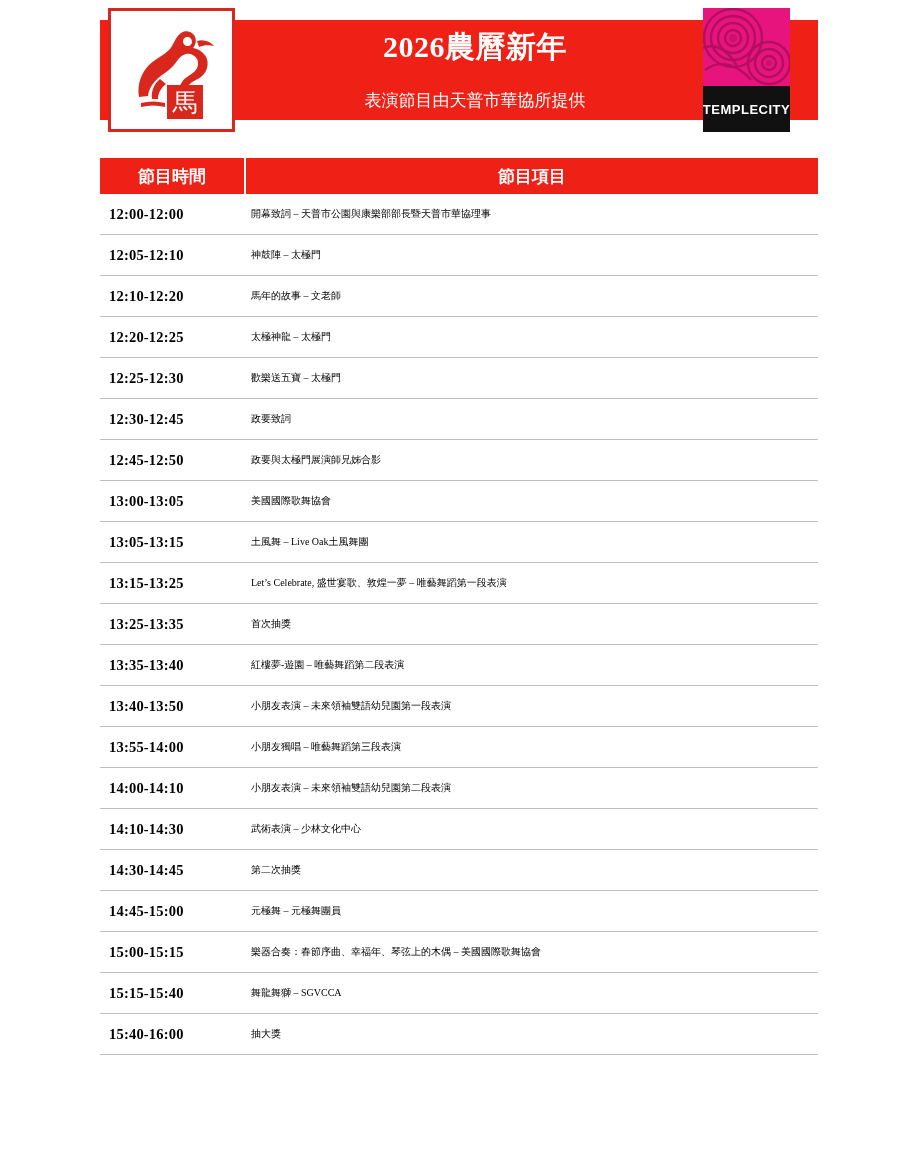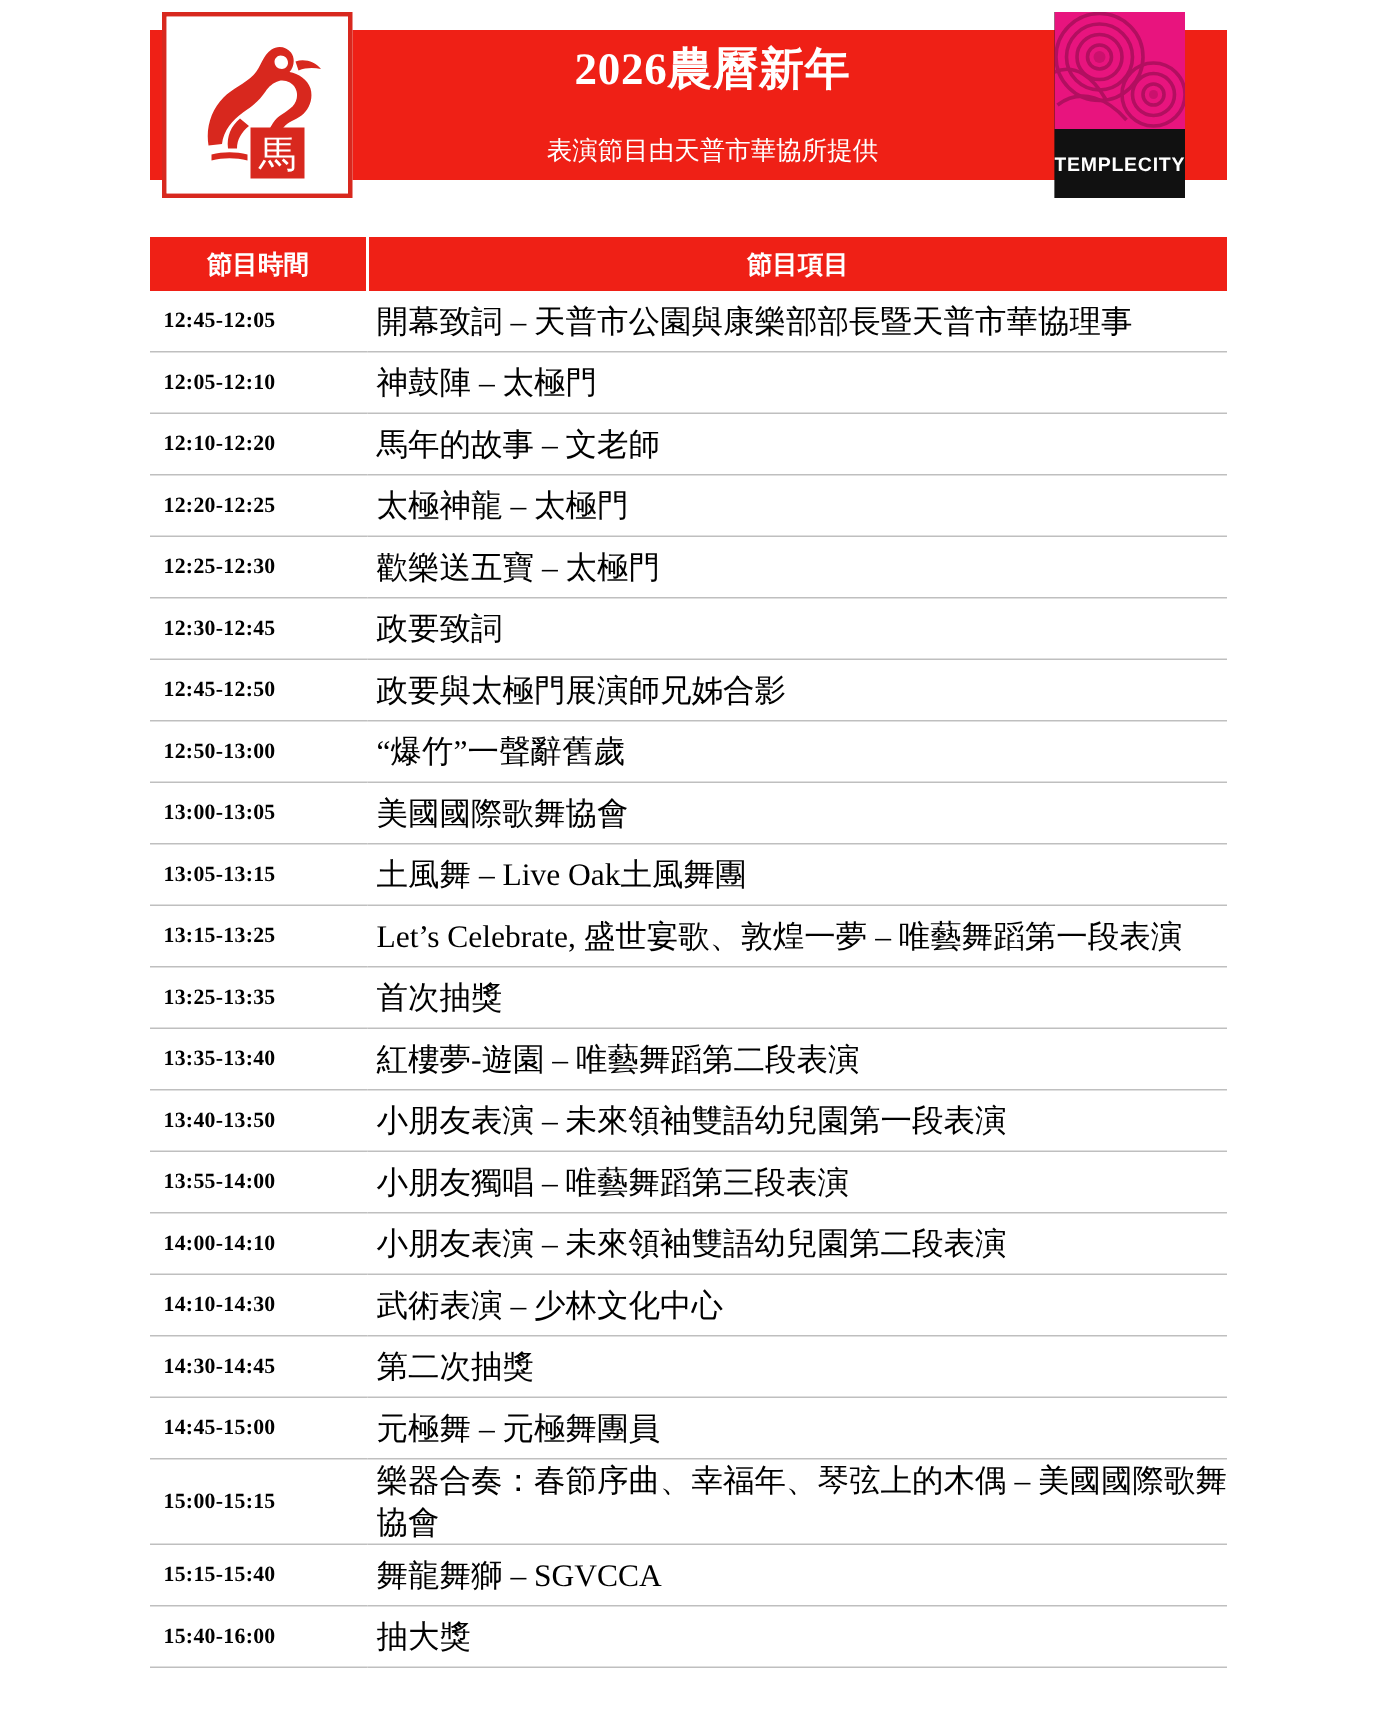--- a/index.html
+++ b/index.html
@@ -141,21 +141,21 @@
   .schedule thead th.th-time {
     border-right: 2px solid #ffffff;
     margin-top: 23px;
   }
 
   .schedule tbody td {
     height: 40px;
     padding: 0 0 0 0;
     border-bottom: 1px solid #bfbfbf;
     vertical-align: middle;
-    font-size: 21px;
+    font-size: 10px;
   }
   .schedule tbody td.td-time {
     padding-left: 9px;
     font-weight: bold;
     font-size: 14.5px;
     letter-spacing: 0.2px;
     white-space: nowrap;
   }
   .schedule tbody td.td-item {
     padding-left: 6px;
@@ -228,21 +228,21 @@
       <col class="c-item">
     </colgroup>
     <thead>
       <tr>
         <th class="th-time">節目時間</th>
         <th class="th-item">節目項目</th>
       </tr>
     </thead>
     <tbody>
       <tr>
-        <td class="td-time">12:45-12:05</td>
+        <td class="td-time">12:00-12:00</td>
         <td class="td-item">開幕致詞 – 天普市公園與康樂部部長暨天普市華協理事</td>
       </tr>
       <tr>
         <td class="td-time">12:05-12:10</td>
         <td class="td-item">神鼓陣 – 太極門</td>
       </tr>
       <tr>
         <td class="td-time">12:10-12:20</td>
         <td class="td-item">馬年的故事 – 文老師</td>
       </tr>
@@ -256,24 +256,20 @@
       </tr>
       <tr>
         <td class="td-time">12:30-12:45</td>
         <td class="td-item">政要致詞</td>
       </tr>
       <tr>
         <td class="td-time">12:45-12:50</td>
         <td class="td-item">政要與太極門展演師兄姊合影</td>
       </tr>
       <tr>
-        <td class="td-time">12:50-13:00</td>
-        <td class="td-item">“爆竹”一聲辭舊歲</td>
-      </tr>
-      <tr>
         <td class="td-time">13:00-13:05</td>
         <td class="td-item">美國國際歌舞協會</td>
       </tr>
       <tr>
         <td class="td-time">13:05-13:15</td>
         <td class="td-item">土風舞 – Live Oak土風舞團</td>
       </tr>
       <tr>
         <td class="td-time">13:15-13:25</td>
         <td class="td-item">Let’s Celebrate, 盛世宴歌、敦煌一夢 – 唯藝舞蹈第一段表演</td>

